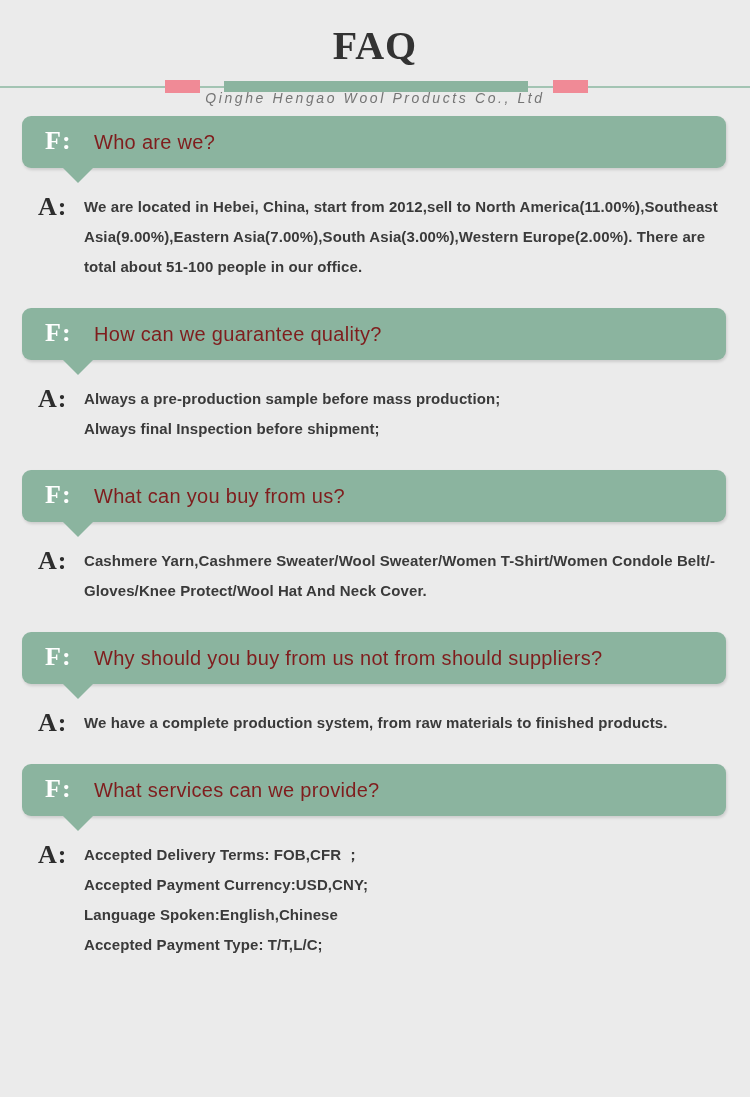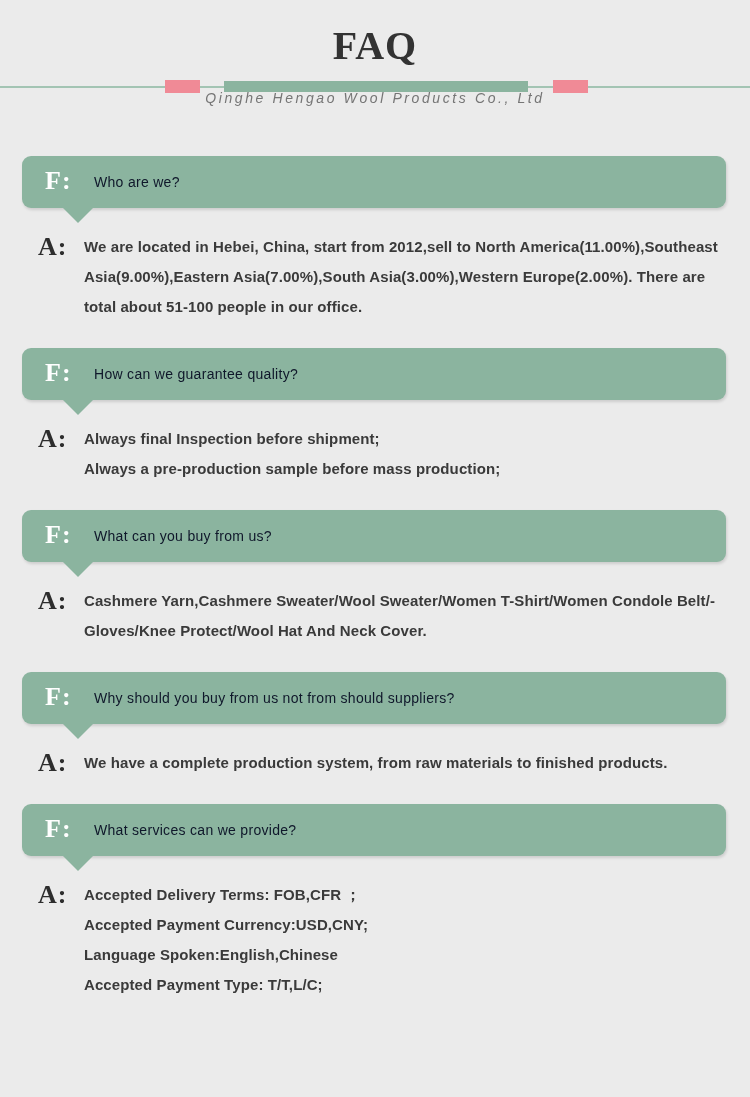--- a/index.html
+++ b/index.html
@@ -11,21 +11,21 @@
     height: 1097px;
     background: #ebebeb;
     font-family: "Liberation Sans", sans-serif;
     overflow: hidden;
     position: relative;
   }
 
   
   .header {
     position: relative;
-    height: 156px;
+    height: 116px;
   }
   .faq-title {
     text-align: center;
     font-family: "Liberation Serif", serif;
     font-size: 40px;
     font-weight: 700;
     color: #333333;
     letter-spacing: 1px;
     padding-top: 24px;
     line-height: 1.1;
@@ -94,22 +94,22 @@
     color: #ffffff;
     width: 48px;
     text-align: left;
     padding-left: 23px;
     box-sizing: border-box;
     letter-spacing: 1px;
     line-height: 1;
     margin-top: -2px;
   }
   .q-text {
-    font-size: 14px;
-    color: #0f172a;
+    font-size: 20px;
+    color: #7f1d1d;
     padding-left: 24px;
     letter-spacing: 0.3px;
     line-height: 1.2;
   }
   .bubble-tail {
     position: absolute;
     left: 40px;
     bottom: -15px;
     width: 0;
     height: 0;
@@ -184,22 +184,22 @@
     <div class="faq-item">
       <div class="question-bubble">
         <span class="q-marker">F:</span>
         <span class="q-text">How can we guarantee quality?</span>
         <span class="bubble-tail"></span>
       </div>
       <div class="gap-q-a"></div>
       <div class="answer-row">
         <span class="a-marker">A:</span>
         <div class="a-body">
+          <span class="a-line">Always a pre-production sample before mass production;</span>
           <span class="a-line">Always final Inspection before shipment;</span>
-          <span class="a-line">Always a pre-production sample before mass production;</span>
         </div>
       </div>
       <div class="gap-a-q"></div>
     </div>
     <div class="faq-item">
       <div class="question-bubble">
         <span class="q-marker">F:</span>
         <span class="q-text">What can you buy from us?</span>
         <span class="bubble-tail"></span>
       </div>

